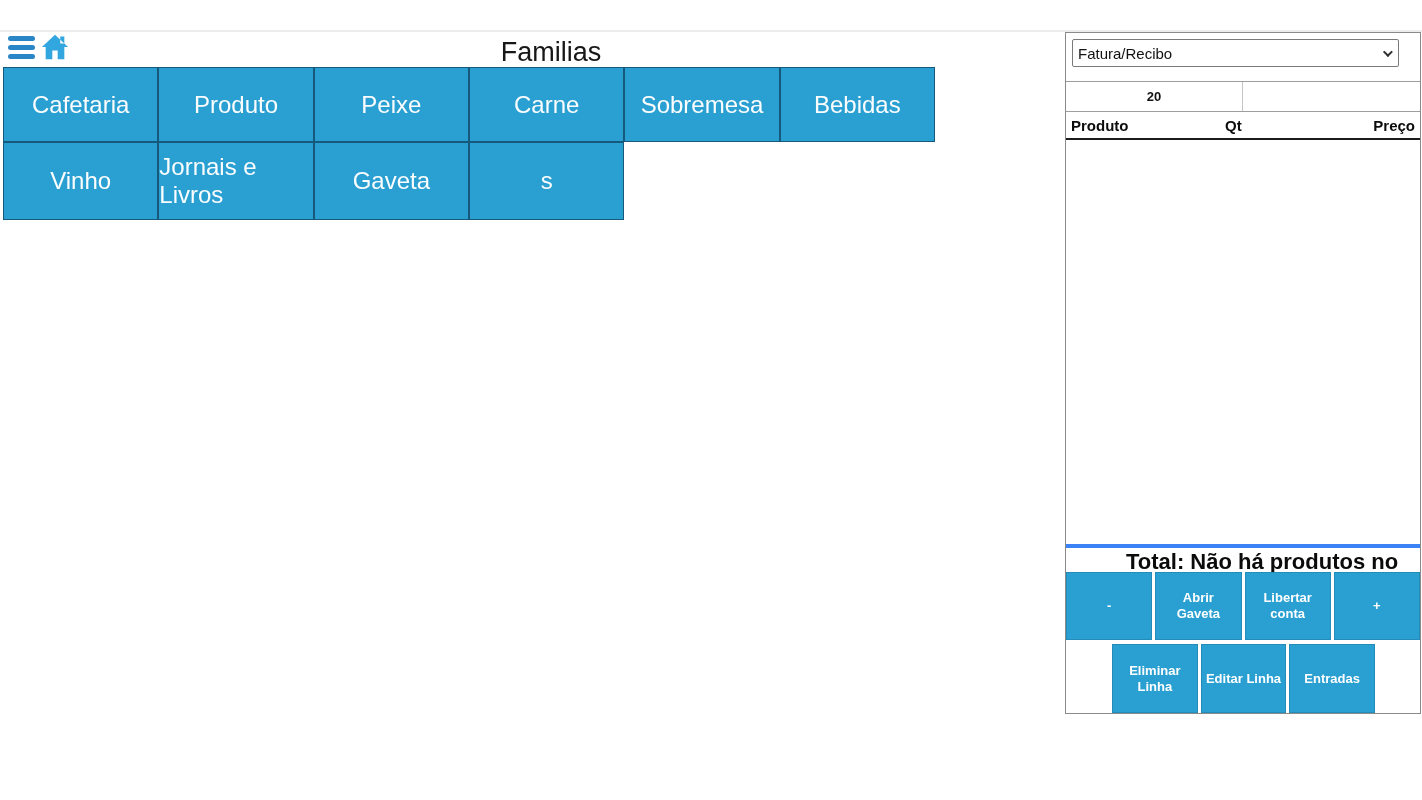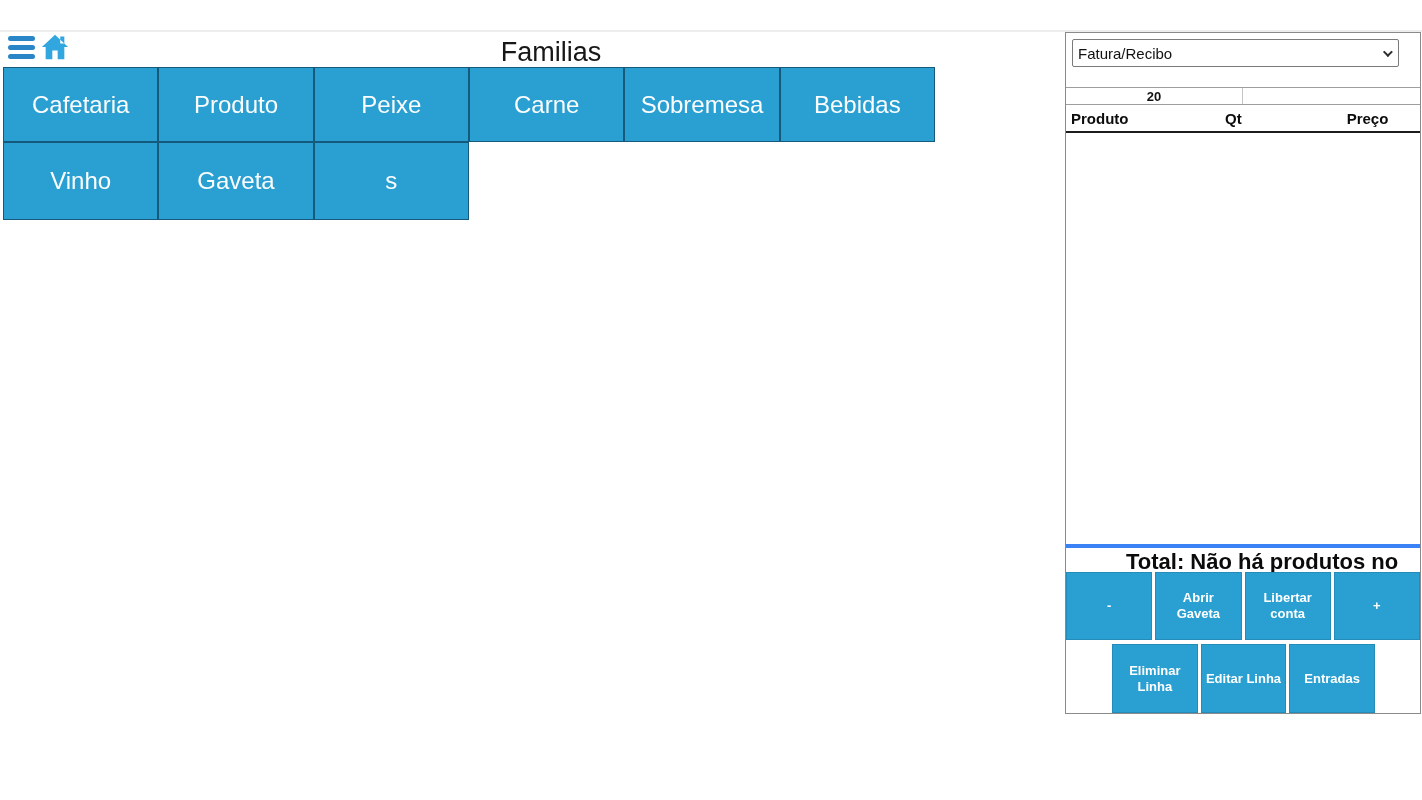--- a/index.html
+++ b/index.html
@@ -64,60 +64,60 @@
 
   
   .order-panel {
     position: absolute; left: 1065px; top: 32px;
     width: 356px; height: 682px;
     border: 1px solid #8a8a8a;
     background: #ffffff;
     display: flex; flex-direction: column;
   }
   .doc-select {
-    margin: 6px 21px 16px 6px;
+    margin: 6px 21px 0 6px;
     height: 28px;
     border: 1px solid #7a7a7a;
     border-radius: 2px;
     background: #ffffff;
     display: flex; align-items: center; justify-content: space-between;
     padding: 0 8px 0 5px;
     font-size: 15px; color: #121212;
     cursor: pointer;
     flex: 0 0 auto;
   }
   .chev {
     width: 7px; height: 7px;
     border-right: 2px solid #2f2f2f;
     border-bottom: 2px solid #2f2f2f;
     transform: rotate(45deg) translateY(-2px);
   }
   .qty-row {
-    margin-top: 4px;
-    height: 18px; flex: 0 0 auto;
+    margin-top: 14px;
+    height: 31px; flex: 0 0 auto;
     border-top: 1px solid #9e9e9e;
     border-bottom: 1px solid #9e9e9e;
     display: flex;
   }
   .qty-cell {
     flex: 1 1 50%;
     display: flex; align-items: center; justify-content: center;
     font-weight: bold; font-size: 13px; color: #111;
   }
   .qty-cell.left { border-right: 1px solid #c4c4c4; }
   .thead {
     height: 28px; flex: 0 0 auto;
     display: flex; align-items: center;
     padding: 0 5px;
     border-bottom: 2px solid #1c1c1c;
     font-weight: bold; font-size: 15px; color: #0c0c0c;
   }
   .th-produto { flex: 1 1 auto; text-align: left; }
   .th-qt { flex: 0 0 95px; text-align: left; }
-  .th-preco { flex: 0 0 95px; text-align: center; }
+  .th-preco { flex: 0 0 95px; text-align: right; }
   .product-list { flex: 1 1 auto; background: #ffffff; }
   .total-row {
     flex: 0 0 auto;
     height: 28px;
     border-top: 4px solid #3b82f6;
     font-weight: bold; font-size: 22px; line-height: 27px;
     color: #0b0b0b;
     padding-left: 60px;
     white-space: nowrap; overflow: hidden;
   }
@@ -158,20 +158,21 @@
 <div class="families-title">Familias</div>
 
 <div class="families-grid">
   <div class="family-btn">Cafetaria</div>
   <div class="family-btn">Produto</div>
   <div class="family-btn">Peixe</div>
   <div class="family-btn">Carne</div>
   <div class="family-btn">Sobremesa</div>
   <div class="family-btn">Bebidas</div>
   <div class="family-btn">Vinho</div>
+  <div class="family-btn">Jornais e Livros</div>
   <div class="family-btn">Gaveta</div>
   <div class="family-btn">s</div>
 </div>
 
 <div class="order-panel">
 
   <div class="doc-select">
     <span>Fatura/Recibo</span>
     <span class="chev"></span>
   </div>

